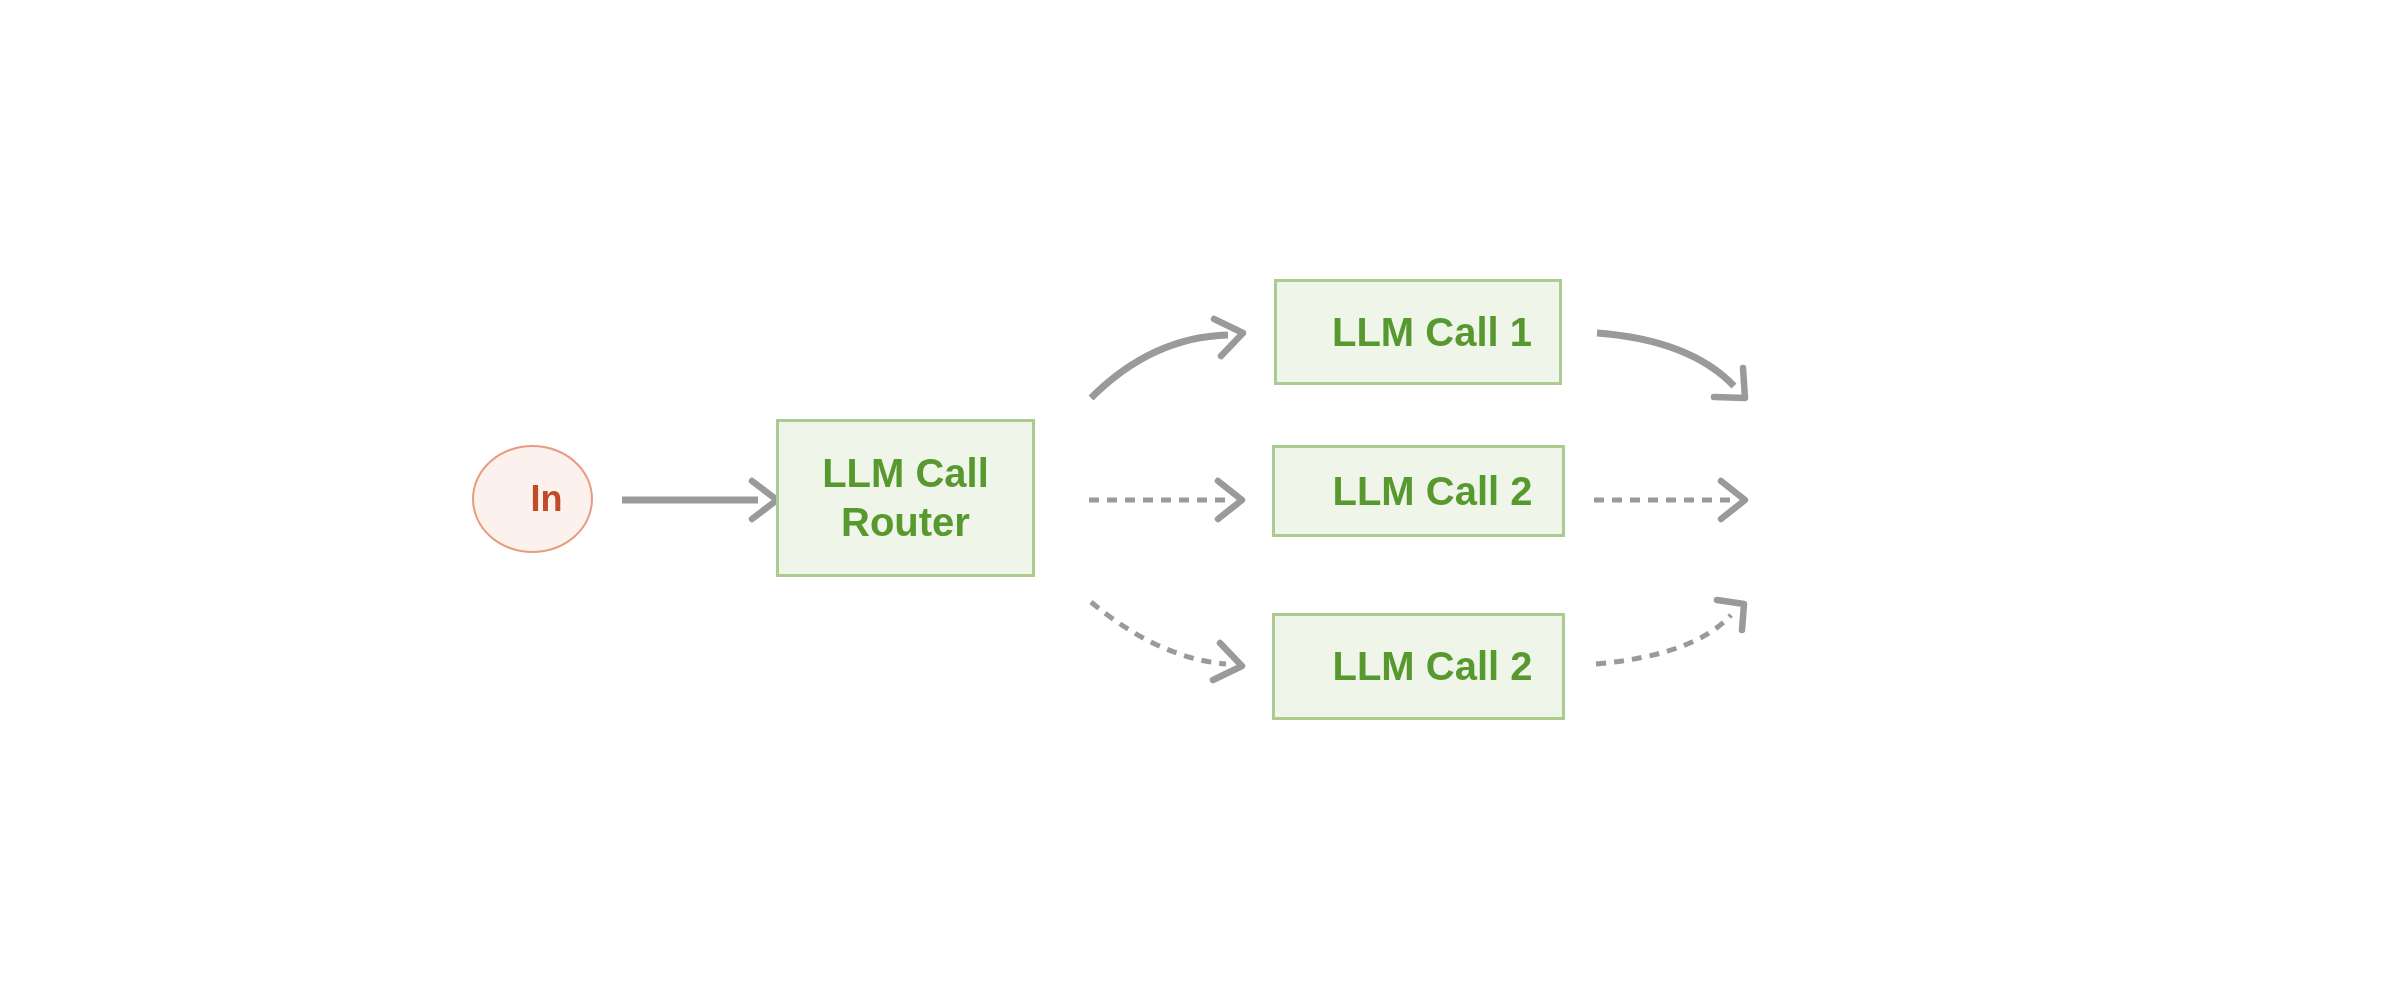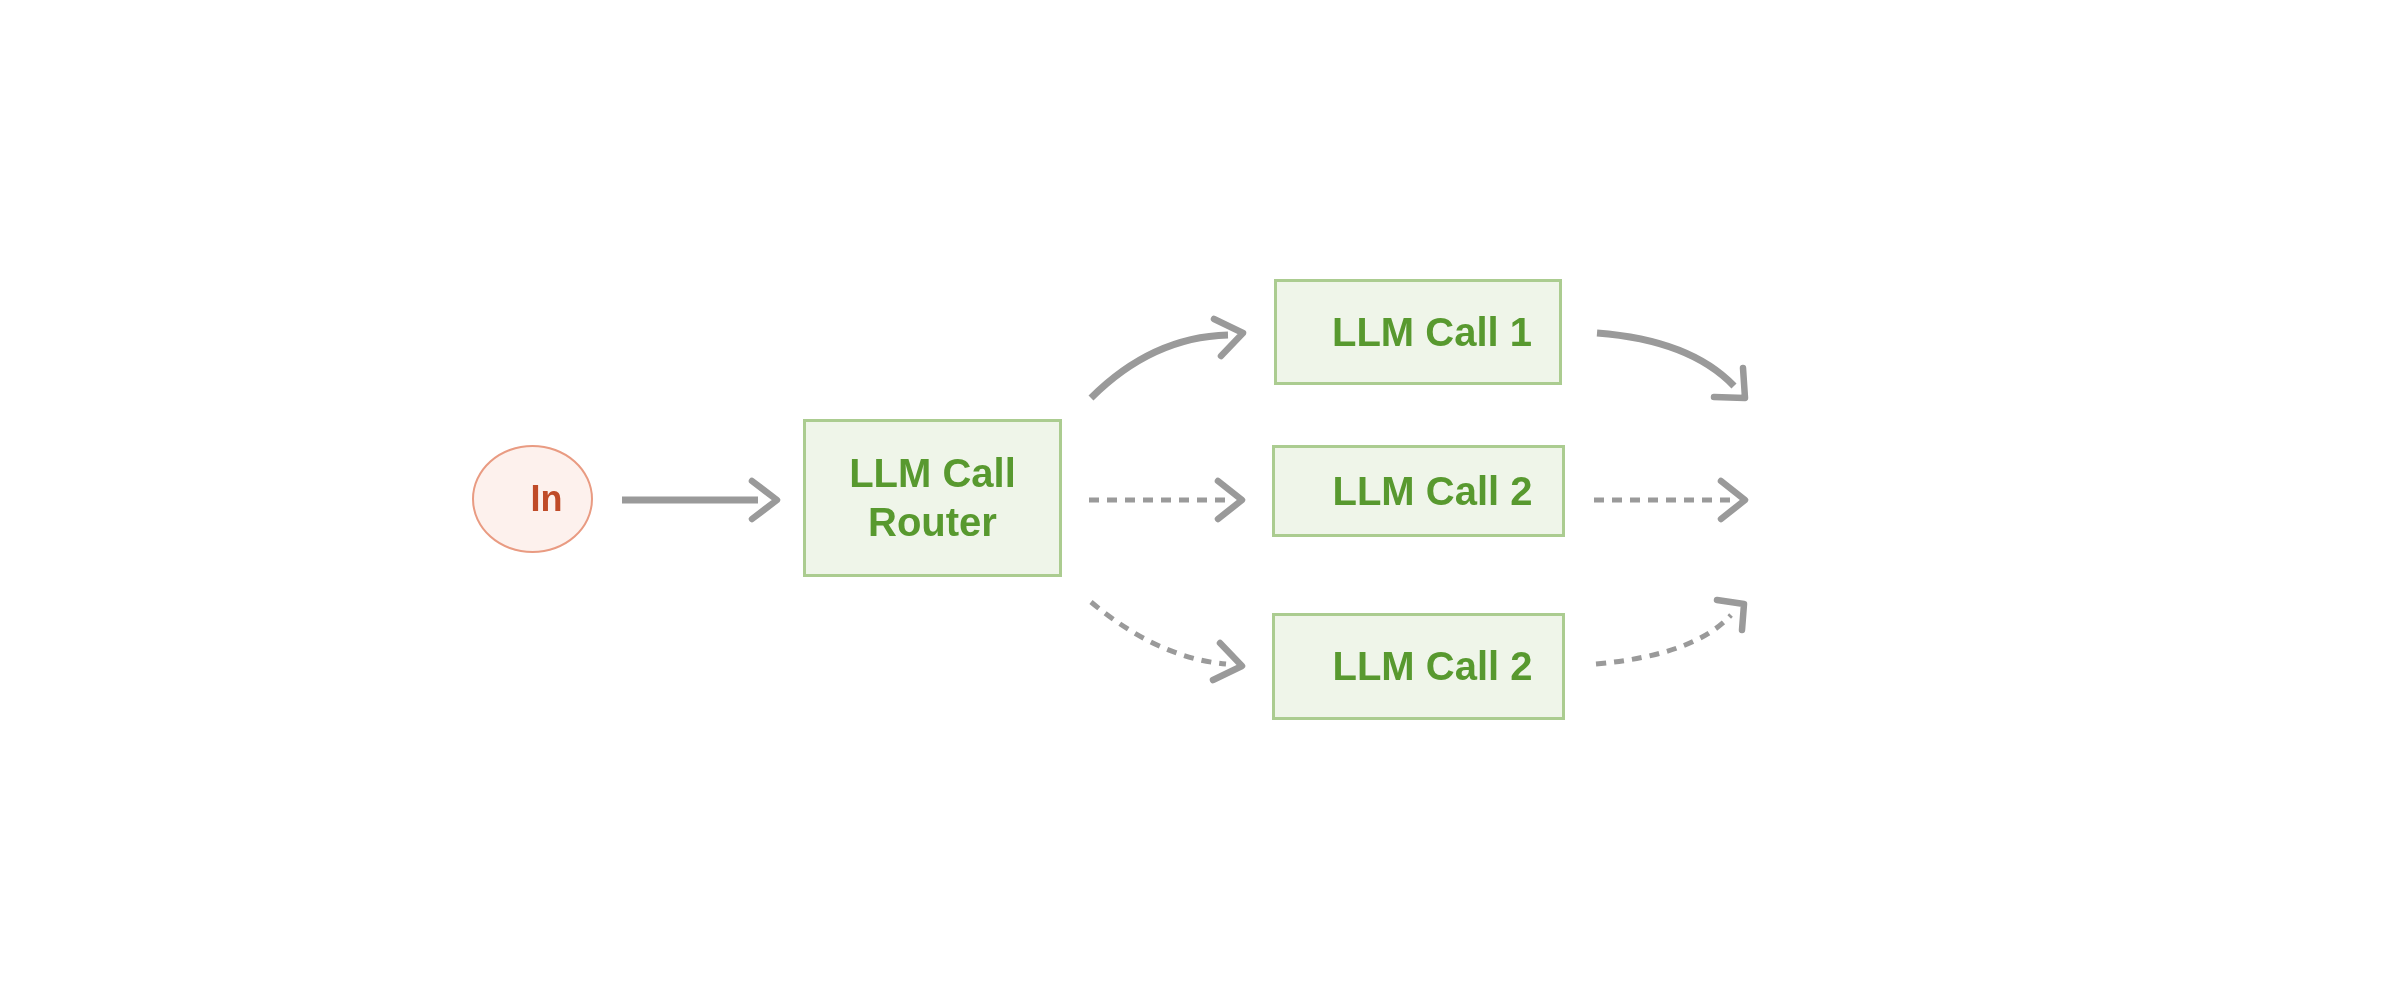--- a/index.html
+++ b/index.html
@@ -57,21 +57,21 @@
     background: var(--process-fill, #eff5e9);
     border: 3px solid var(--process-border, #abcc90);
     color: var(--process-text, #58992f);
     font-size: 40px;
   }
   #node-in {
     left: 472px; top: 445px; width: 121px; height: 108px;
     border-radius: 50%;
   }
   #node-router {
-    left: 803px; top: 419px; width: 259px; height: 158px;
+    left: 776px; top: 419px; width: 259px; height: 158px;
     padding: 0 28px;
   }
   #node-call1 { left: 1274px; top: 279px; width: 288px; height: 106px; }
   #node-call2 { left: 1272px; top: 445px; width: 293px; height: 92px; }
   #node-call3 { left: 1272px; top: 613px; width: 293px; height: 107px; }
   #node-out {
     left: 1775px; top: 445px; width: 157px; height: 105px;
     border-radius: 52px;
   }
 </style>

